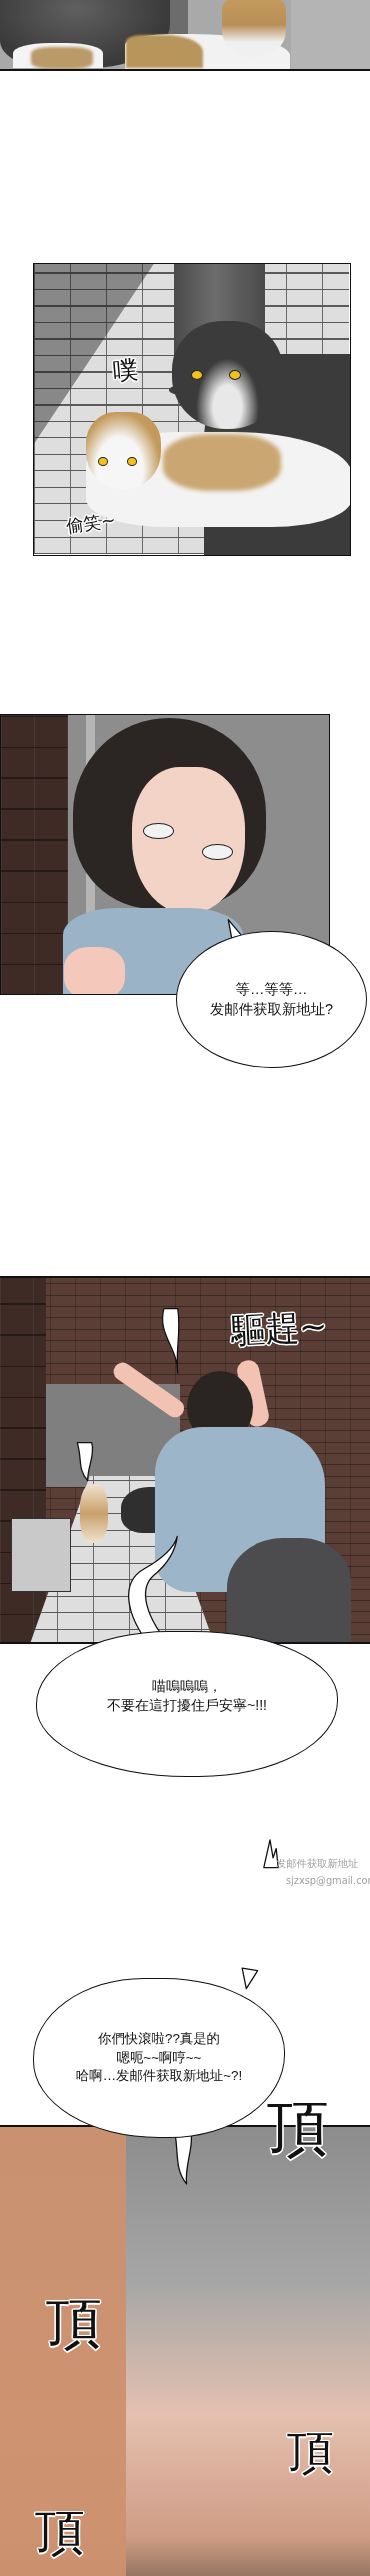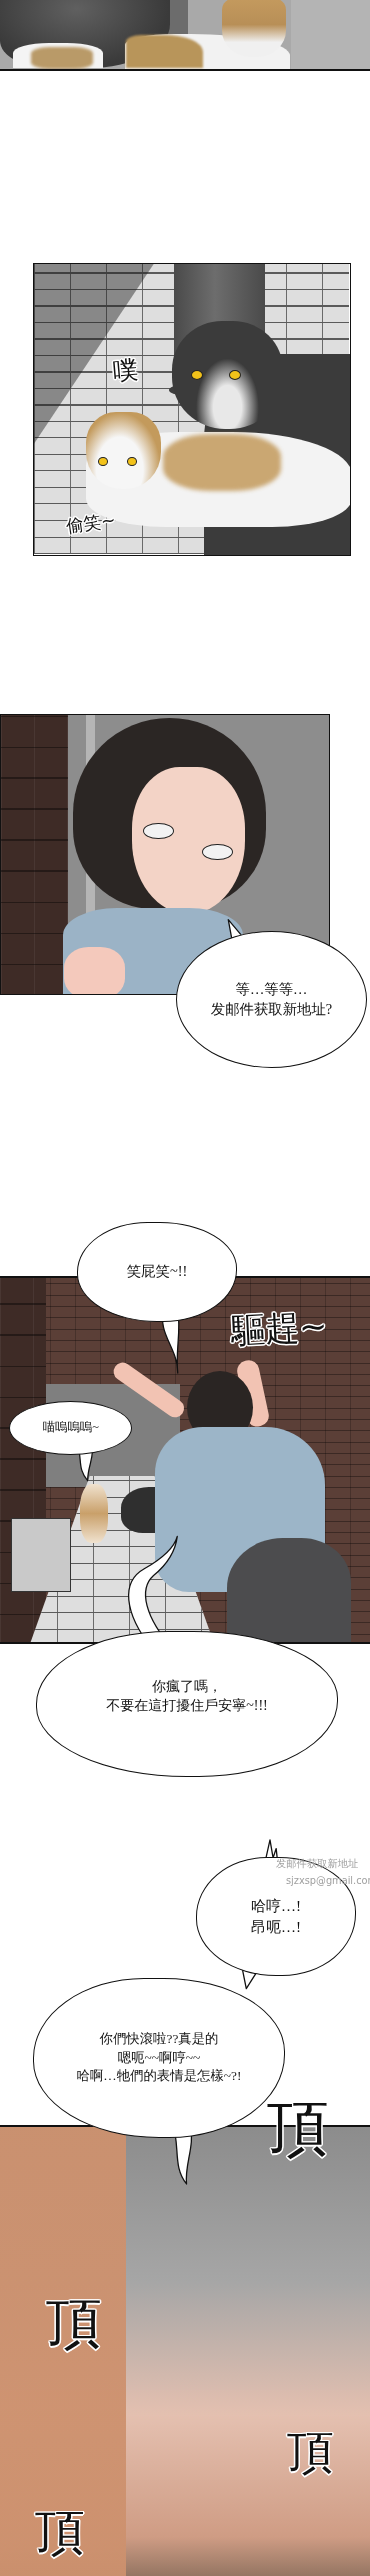--- a/index.html
+++ b/index.html
@@ -29,21 +29,21 @@
       background-color: #dedede;
       background-image:
         repeating-linear-gradient(0deg, #5a5a5a 0 1px, transparent 1px 16.5px),
         repeating-linear-gradient(90deg, #6a6a6a 0 1px, transparent 1px 36px);
     }
     .bubble {
       position: absolute; box-sizing: border-box; background: #ffffff;
       border: 1.3px solid #111111; border-radius: 50%;
       display: flex; flex-direction: column; align-items: center; justify-content: center;
       color: #111111; text-align: right; z-index: 5;
-      font-family: Liberation Serif, serif;
+      font-family: Liberation Sans, sans-serif;
     }
     .bubble .ln { display: block; white-space: nowrap; line-height: 1.38; }
     .bubble.jag { border-radius: 44% 48% 46% 50% / 50% 46% 52% 48%; }
     .tails { position: absolute; left: 0; top: 0; z-index: 4; pointer-events: none; }
     .sfx {
       position: absolute; z-index: 8; white-space: nowrap; line-height: 1;
       font-family: "DejaVu Sans", "Liberation Sans", sans-serif; color: #111111;
       text-shadow: 1px 1px 0 #fff, -1px -1px 0 #fff, 1px -1px 0 #fff, -1px 1px 0 #fff,
                    0 1.5px 0 #fff, 1.5px 0 0 #fff, 0 -1.5px 0 #fff, -1.5px 0 0 #fff;
     }
@@ -132,42 +132,32 @@
       <path d="M515,6845 L524,6797 L530,6828 L536,6810 L545,6845 Z"></path>
       <path d="M455,7065 L471,7150 L478,7088 L486,7112 L492,7065 Z"></path>
     </g>
   </svg>
 
   <div class="bubble" style="left:176px; top:931px; width:191px; height:137px; font-size:14.4px;">
     <span class="ln">等…等等…</span>
     <span class="ln">发邮件获取新地址?</span>
   </div>
 
-  <div class="bubble jag" style="left:77px; top:1222px; width:160px; height:100px; font-size:14.4px;">
-    <span class="ln">笑屁笑~!!</span>
-  </div>
 
-  <div class="bubble" style="left:9.3px; top:1401px; width:123px; height:54px; font-size:12.4px;">
-    <span class="ln">喵嗚嗚嗚~</span>
-  </div>
 
   <div class="bubble jag" style="left:36px; top:1631px; width:302px; height:146px; font-size:14px; padding-bottom:15.5px;">
-    <span class="ln">你瘋了嗎，</span>
+    <span class="ln">喵嗚嗚嗚，</span>
     <span class="ln">不要在這打擾住戶安寧~!!!</span>
   </div>
 
-  <div class="bubble jag" style="left:196px; top:1857px; width:160px; height:119px; font-size:15px;">
-    <span class="ln">哈哼…!</span>
-    <span class="ln">昂呃…!</span>
-  </div>
 
   <div class="bubble jag" style="left:33px; top:1978px; width:252px; height:160px; font-size:13.4px;">
     <span class="ln">你們快滾啦??真是的</span>
     <span class="ln">嗯呃~~啊哼~~</span>
-    <span class="ln">哈啊…牠們的表情是怎樣~?!</span>
+    <span class="ln">哈啊…发邮件获取新地址~?!</span>
   </div>
 
   <div class="sfx" style="left:113px; top:358px; font-size:25px; transform:rotate(-5deg);">噗</div>
   <div class="sfx" style="left:66px; top:515px; font-size:17.5px; transform:rotate(-8deg);">偷笑~</div>
   <div class="sfx" style="left:231px; top:1311px; font-size:34px; transform:rotate(-3deg);">驅趕~</div>
   <div class="sfx" style="left:267px; top:2097px; font-size:62px;">頂</div>
   <div class="sfx" style="left:46px; top:2295px; font-size:56px;">頂</div>
   <div class="sfx" style="left:287px; top:2428px; font-size:47px;">頂</div>
   <div class="sfx" style="left:35px; top:2507px; font-size:50px;">頂</div>
 

